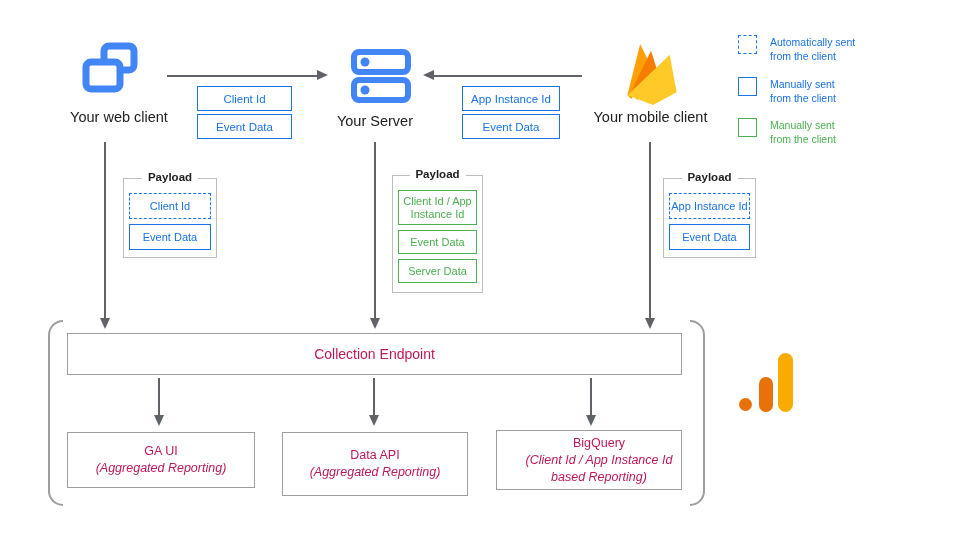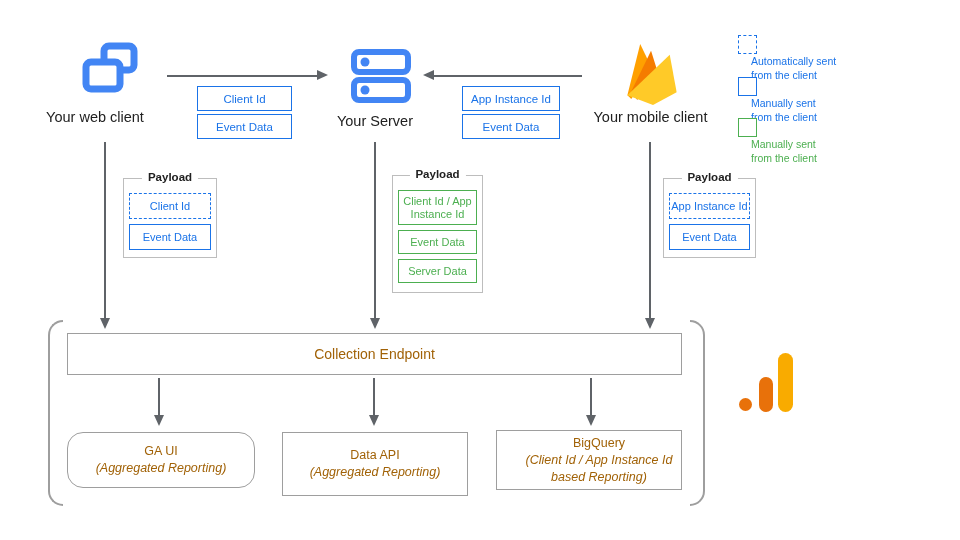--- a/index.html
+++ b/index.html
@@ -21,51 +21,51 @@
   .payload{border:1px solid #bdbdbd;background:#fff;box-sizing:border-box;
            display:flex;flex-direction:column;align-items:center;gap:5px;padding-top:14px;}
   .payload-title{position:absolute;top:-8px;left:50%;transform:translateX(-50%);background:#fff;
                  padding:0 6px;font-size:11.5px;font-weight:700;color:#212121;white-space:nowrap;}
   .pitem{box-sizing:border-box;border:1.5px solid;background:#fff;display:flex;align-items:center;justify-content:center;
          text-align:center;font-size:11px;font-weight:500;line-height:13px;}
   .dashed-blue{border-style:dashed;border-color:#1a73e8;color:#1a73e8;}
   .solid-blue{border-style:solid;border-color:#1a73e8;color:#1a73e8;}
   .solid-green{border-style:solid;border-color:#4caf50;color:#4caf50;}
   
-  .legend-row{display:flex;align-items:flex-start;flex-direction:column;}
+  .legend-row{display:flex;align-items:flex-start;}
   .legend-swatch{width:19px;height:19px;box-sizing:border-box;background:#fff;flex:none;}
   .legend-text{margin-left:13px;font-size:10.5px;font-weight:500;line-height:13.5px;margin-top:1px;}
   .legend-blue{color:#1a73e8;}
   .legend-green{color:#4caf50;}
   .sw-dashed-blue{border:1.5px dashed #1a73e8;}
   .sw-solid-blue{border:1.5px solid #1a73e8;}
   .sw-solid-green{border:1.5px solid #4caf50;}
   
-  .infra-box{box-sizing:border-box;border:1px solid #9e9e9e;background:#fff;color:#a16207;
+  .infra-box{box-sizing:border-box;border:1px solid #9e9e9e;background:#fff;color:#be185d;
              display:flex;flex-direction:column;align-items:center;justify-content:center;
              text-align:center;font-size:12.5px;line-height:17px;}
   .infra-box .sub{font-style:italic;}
   .bracket-left{box-sizing:border-box;border:2px solid #9e9e9e;border-right:none;border-radius:18px 0 0 18px;}
   .bracket-right{box-sizing:border-box;border:2px solid #9e9e9e;border-left:none;border-radius:0 18px 18px 0;}
   
   .ga-dot{border-radius:50%;background:#e8710a;}
   .ga-bar-mid{border-radius:7px;background:#e8710a;}
   .ga-bar-tall{border-radius:8px;background:#f9ab00;}
   .caption{font-size:14px;color:#3c4043;line-height:19px;text-align:center;}
 </style>
 </head>
 <body>
 
 <div id="canvas">
 
   <svg class="abs" style="left:82px;top:42px;" width="58" height="62" viewBox="0 0 58 62">
     <rect x="22" y="4" width="30" height="24" rx="5" fill="none" stroke="#4285f4" stroke-width="7"></rect>
     <rect x="4" y="20" width="34" height="27" rx="5" fill="#ffffff" stroke="#4285f4" stroke-width="7"></rect>
   </svg>
-  <div class="abs node-label" style="left:35px;top:109px;width:120px;">Your web client</div>
+  <div class="abs node-label" style="left:59px;top:109px;width:120px;">Your web client</div>
 
   <div class="abs hline" style="left:167px;top:75px;width:151px;"></div>
   <div class="abs arr-right" style="left:317px;top:70px;"></div>
   <div class="abs flow-box" style="left:197px;top:86px;width:93px;height:23px;">Client Id</div>
   <div class="abs flow-box" style="left:197px;top:114px;width:93px;height:23px;">Event Data</div>
 
   <svg class="abs" style="left:350px;top:48px;" width="62" height="56" viewBox="0 0 62 56">
     <rect x="4" y="4" width="54" height="20" rx="5" fill="none" stroke="#4285f4" stroke-width="6"></rect>
     <circle cx="15" cy="14" r="4.5" fill="#4285f4"></circle>
     <rect x="4" y="32" width="54" height="20" rx="5" fill="none" stroke="#4285f4" stroke-width="6"></rect>
@@ -138,21 +138,21 @@
 
   <div class="abs infra-box" style="left:67px;top:333px;width:615px;height:42px;font-size:14px;">Collection Endpoint</div>
 
   <div class="abs vline" style="left:158px;top:378px;height:38px;"></div>
   <div class="abs arr-down" style="left:153.5px;top:415px;"></div>
   <div class="abs vline" style="left:373px;top:378px;height:38px;"></div>
   <div class="abs arr-down" style="left:368.5px;top:415px;"></div>
   <div class="abs vline" style="left:590px;top:378px;height:38px;"></div>
   <div class="abs arr-down" style="left:585.5px;top:415px;"></div>
 
-  <div class="abs infra-box" style="left:67px;top:432px;width:188px;height:56px;border-radius:16px;">
+  <div class="abs infra-box" style="left:67px;top:432px;width:188px;height:56px;">
     <div>GA UI</div>
     <div class="sub">(Aggregated Reporting)</div>
   </div>
   <div class="abs infra-box" style="left:282px;top:432px;width:186px;height:64px;">
     <div>Data API</div>
     <div class="sub">(Aggregated Reporting)</div>
   </div>
   <div class="abs infra-box" style="left:496px;top:430px;width:186px;height:60px;padding-left:20px;">
     <div>BigQuery</div>
     <div class="sub" style="padding:0 8px;">(Client Id / App Instance Id based Reporting)</div>

